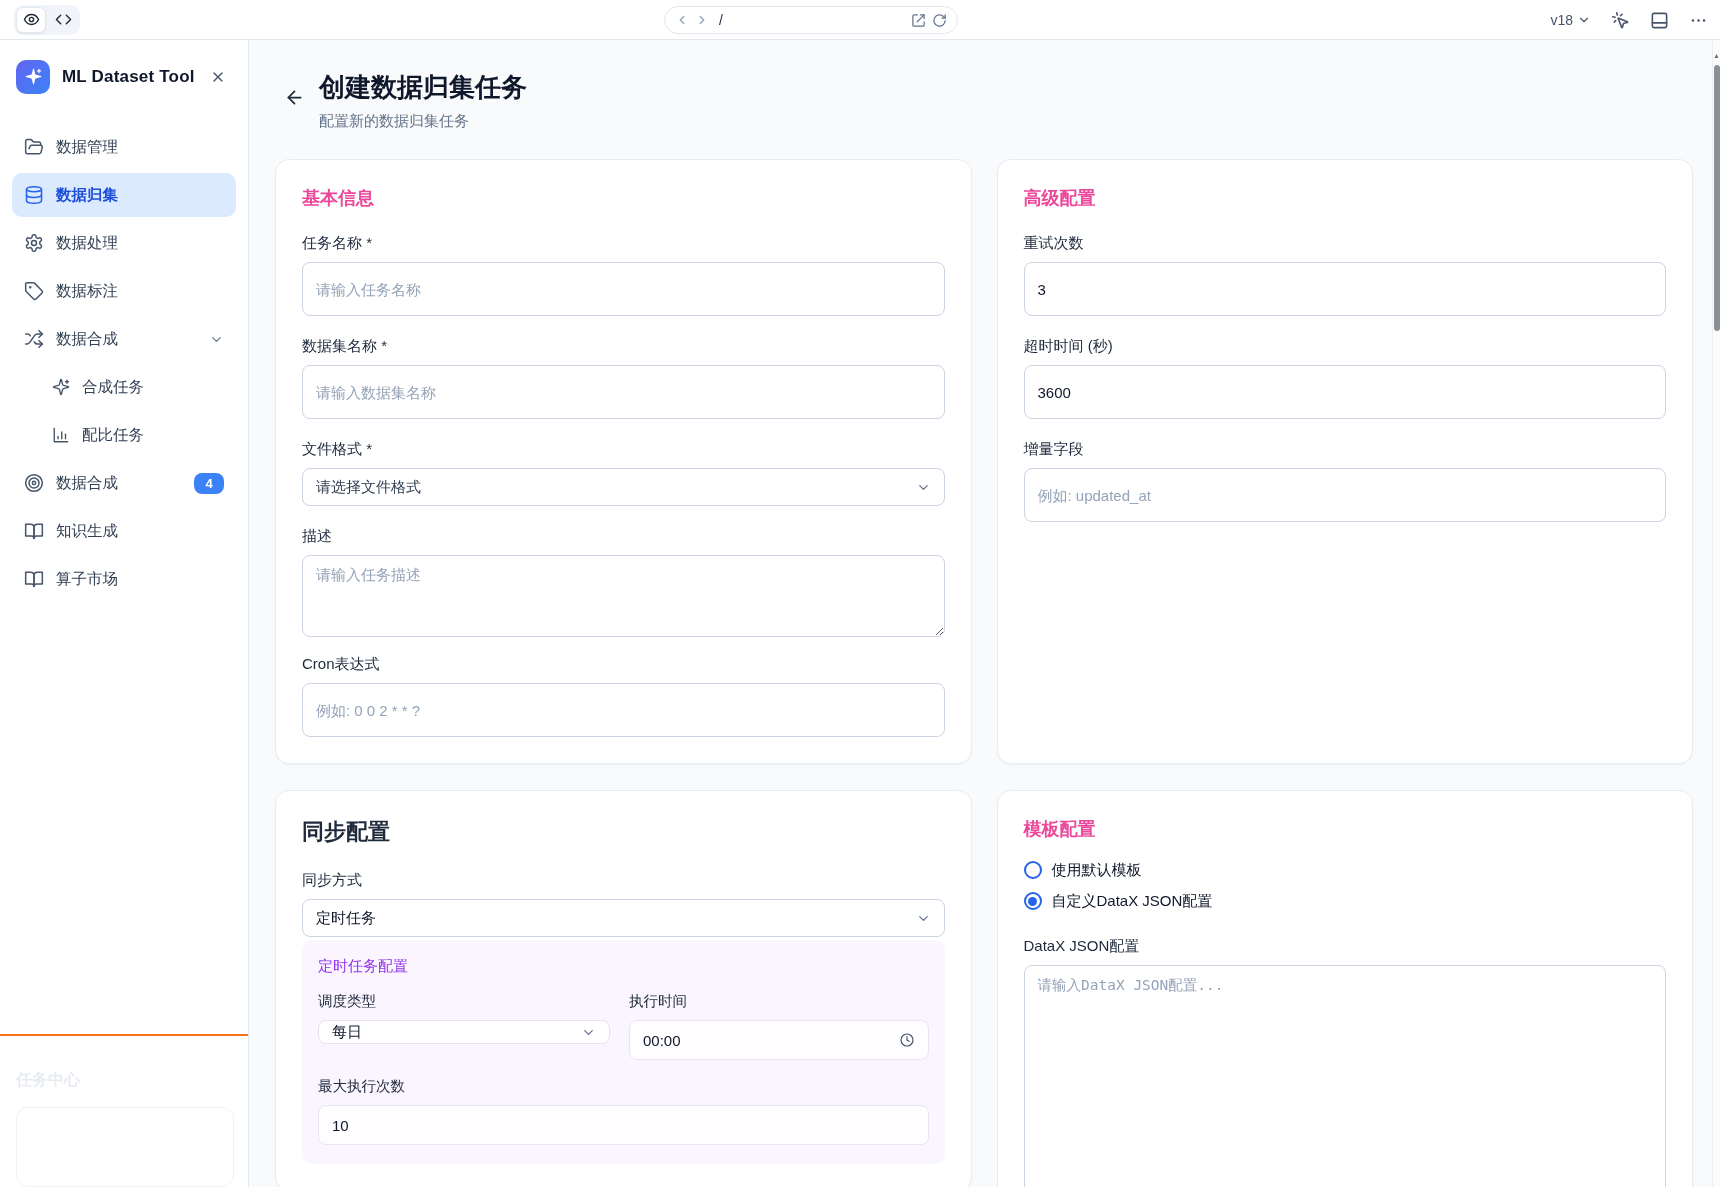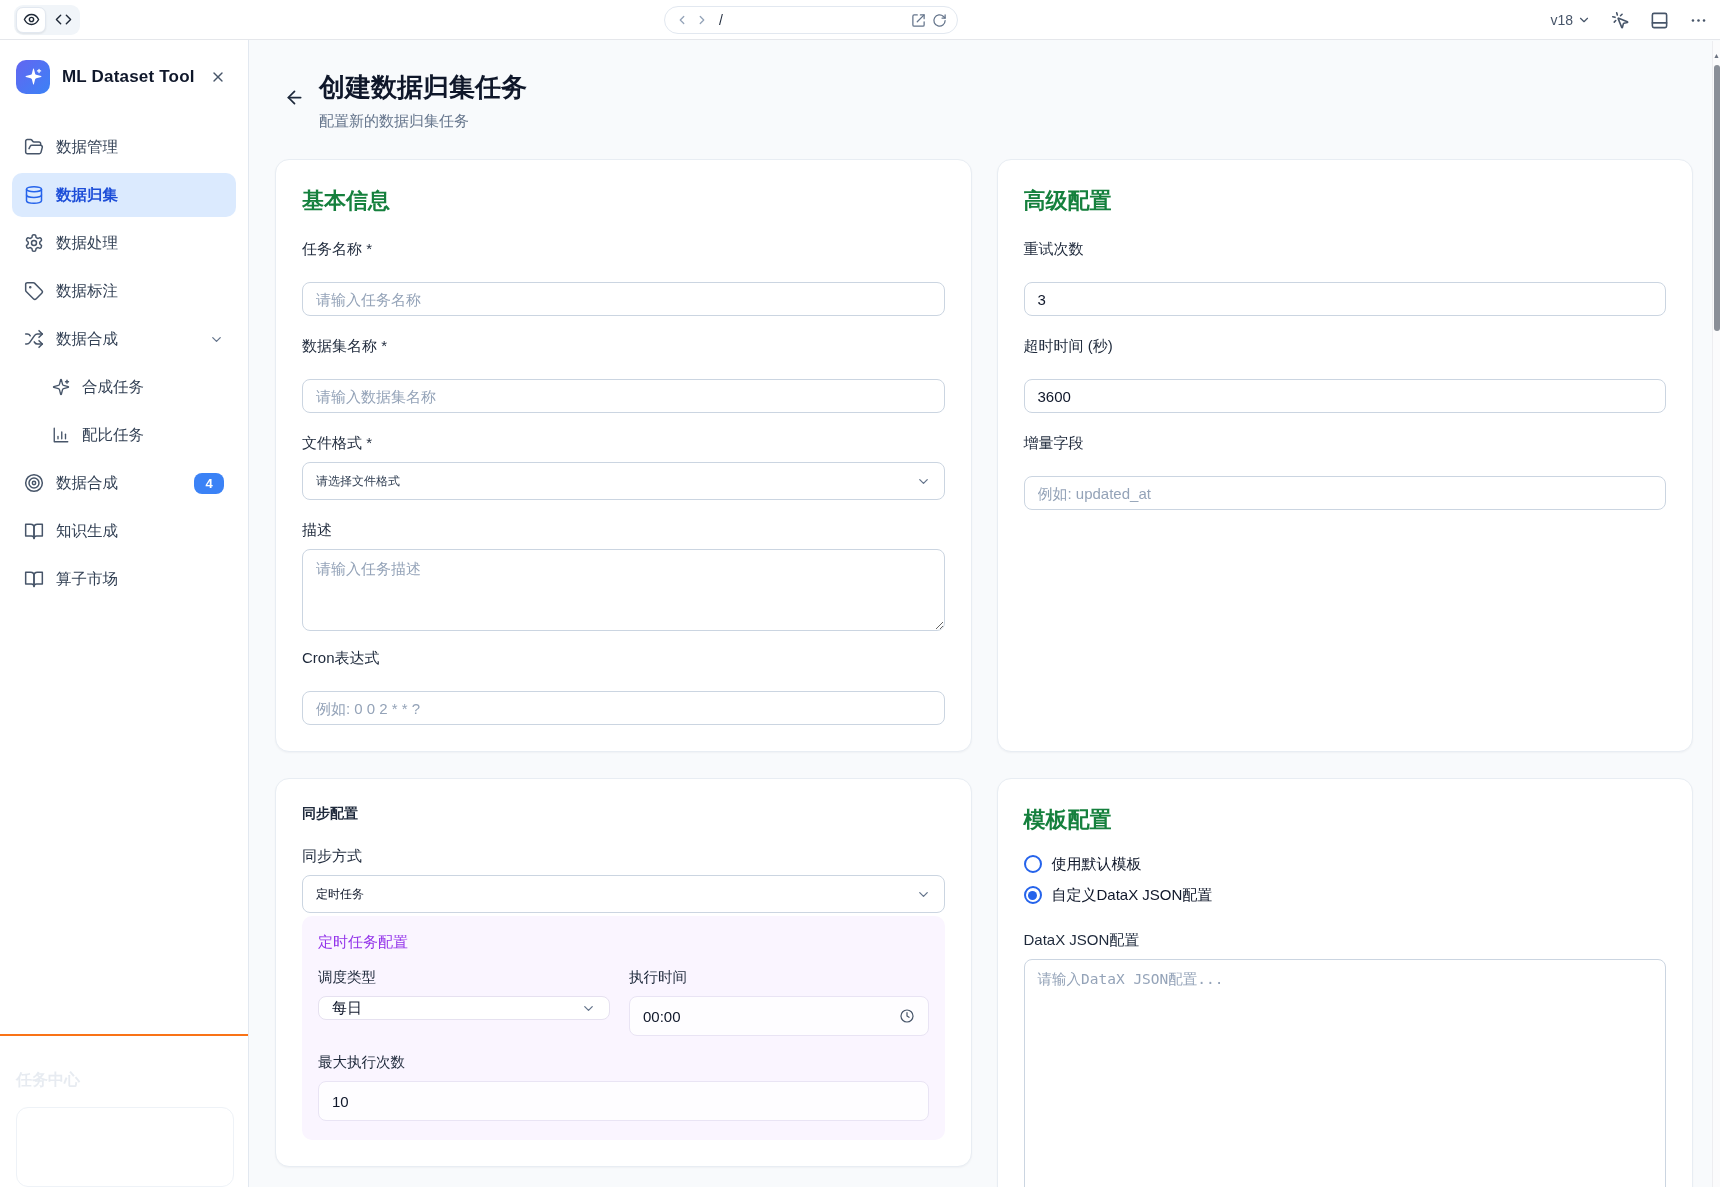--- a/index.html
+++ b/index.html
@@ -45,32 +45,32 @@
 
   
   .main { flex:1; background:#f8fafc; padding:30px 27px 0 26px; overflow:hidden; }
   .page-head { display:flex; align-items:flex-start; gap:6px; }
   .back-btn { width:38px; height:38px; margin-top:8px; border-radius:8px; display:flex; align-items:center; justify-content:center; color:#1e293b; cursor:pointer; }
   .titles h1 { font-size:26px; font-weight:700; color:#0f172a; }
   .titles p { font-size:15px; color:#64748b; margin-top:7px; }
   .grid { margin-top:28px; display:grid; grid-template-columns:1fr 1fr; column-gap:25px; row-gap:26px; }
 
   .card { background:#fff; border:1px solid #e8edf3; border-radius:14px; padding:26px; box-shadow:0 1px 2px rgba(15,23,42,.04); }
-  .card h2 { font-size:22px; font-weight:700; color:#15803d; }
-  .card h3 { font-size:14px; font-weight:600; color:#1e293b; }
+  .card h2 { font-size:18px; font-weight:700; color:#ec4899; }
+  .card h3 { font-size:22px; font-weight:600; color:#1e293b; }
   .self-start { align-self:start; }
 
   .field { margin-top:21px; }
   .field:first-of-type { margin-top:24px; }
   .flabel { display:block; font-size:15px; font-weight:500; color:#1e293b; margin-bottom:9px; }
-  .tinput { width:100%; height:34px; border:1px solid #cbd5e1; border-radius:8px; padding:8px 13px; font-size:15px; color:#0f172a; background:#fff; font-family:"Liberation Sans",sans-serif; outline:none;margin-top:14px; }
+  .tinput { width:100%; height:54px; border:1px solid #cbd5e1; border-radius:8px; padding:8px 13px; font-size:15px; color:#0f172a; background:#fff; font-family:"Liberation Sans",sans-serif; outline:none; }
   .tinput::placeholder { color:#94a3b8; }
   textarea.tarea { width:100%; height:82px; border:1px solid #cbd5e1; border-radius:8px; padding:10px 13px; font-size:15px; color:#0f172a; background:#fff; font-family:"Liberation Sans",sans-serif; resize:both; outline:none; }
   textarea.tarea::placeholder { color:#94a3b8; }
-  .selectbox { width:100%; height:38px; border:1px solid #cbd5e1; border-radius:8px; padding:0 13px; font-size:12px; color:#334155; background:#fff; display:flex; align-items:center; justify-content:space-between; cursor:pointer; }
+  .selectbox { width:100%; height:38px; border:1px solid #cbd5e1; border-radius:8px; padding:0 13px; font-size:15px; color:#334155; background:#fff; display:flex; align-items:center; justify-content:space-between; cursor:pointer; }
   .selectbox .chev { color:#64748b; display:flex; }
 
   
   .purple-panel { margin-top:3px; background:#faf5ff; border-radius:10px; padding:17px 16px 19px; }
   .purple-panel .p-head { font-size:15px; color:#9333ea; font-weight:500; }
   .p-grid { display:grid; grid-template-columns:292px 1fr; column-gap:19px; margin-top:16px; }
   .p-label { display:block; font-size:14.5px; font-weight:500; color:#1e293b; margin-bottom:9px; }
   .p-select { height:24px; border:1px solid #e6e1f0; border-radius:8px; background:#fff; padding:0 13px; font-size:15px; color:#0f172a; display:flex; align-items:center; justify-content:space-between; cursor:pointer; }
   .p-input { height:40px; border:1px solid #e9e4f4; border-radius:8px; background:#fefdff; padding:0 13px; font-size:15px; color:#0f172a; display:flex; align-items:center; justify-content:space-between; }
   .p-field { margin-top:17px; }

